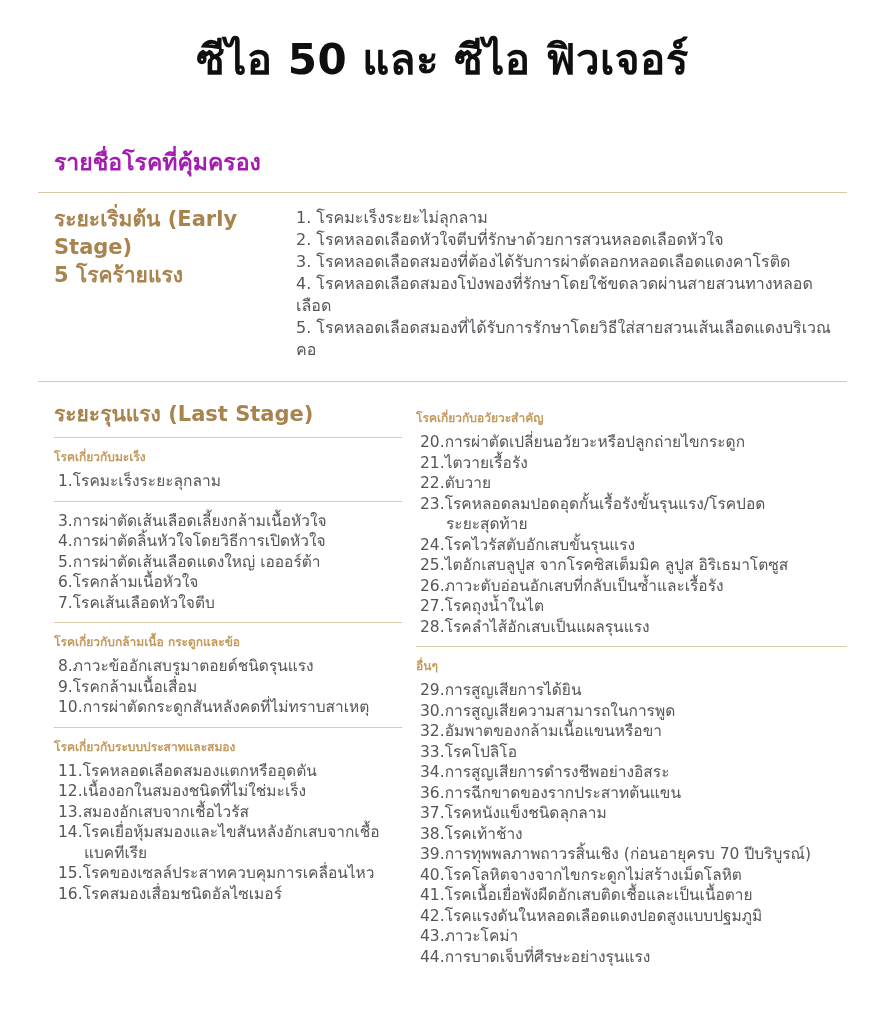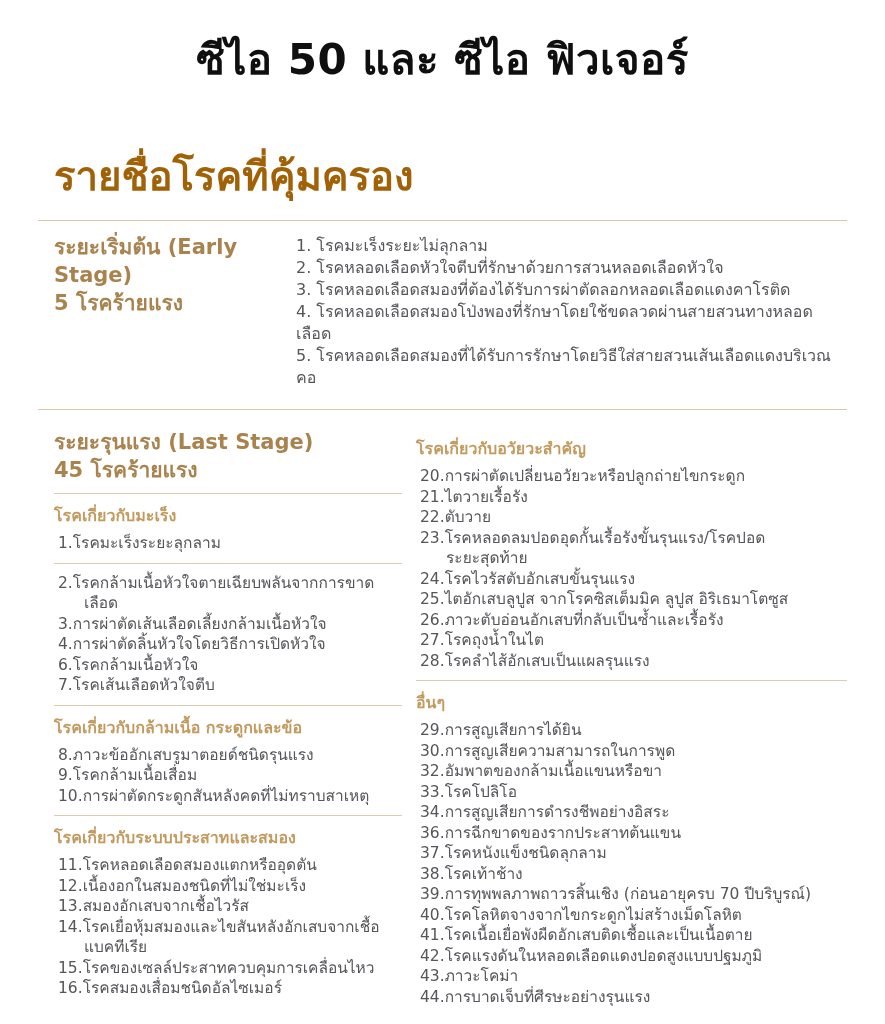--- a/index.html
+++ b/index.html
@@ -17,23 +17,23 @@
     margin: 8px 0 0 0;
     text-align: center;
     font-size: 42px;
     font-weight: 900;
     color: #0f0f0f;
     letter-spacing: 0.5px;
   }
 
   .covered-heading {
     margin: 52px 0 12px 16px;
-    font-size: 40px;
+    font-size: 23px;
     font-weight: 800;
-    color: #a16207;
+    color: #a21caf;
   }
 
   hr.rule-full {
     border: none;
     border-top: 1.5px solid #d8c8a8;
     margin: 8px 0 0 0;
   }
   hr.rule-col {
     border: none;
     border-top: 1px solid #dccdaf;
@@ -72,21 +72,21 @@
 
   .stage-title {
     font-size: 21px;
     line-height: 28px;
     font-weight: 600;
     color: #a9834e;
     margin: 0 0 8px 0;
   }
 
   .group-header {
-    font-size: 16px;
+    font-size: 12px;
     font-weight: 600;
     color: #c39a5e;
     margin: 8px 0 5px 0;
   }
   .group-list {
     list-style: none;
     margin: 4px;
     padding: 0;
     font-size: 15.5px;
     line-height: 20.5px;
@@ -122,39 +122,38 @@
     </ol>
   </div>
 
   <hr class="rule-full">
 
   <div class="last">
 
     <div class="col-left">
       <div class="stage-title">
         <div>ระยะรุนแรง (Last Stage)</div>
-        <div>45 โรคร้ายแรง</div>
       </div>
 
       <hr class="rule-col">
 
       <div class="group">
         <div class="group-header">โรคเกี่ยวกับมะเร็ง</div>
         <ul class="group-list">
           <li>1.โรคมะเร็งระยะลุกลาม</li>
         </ul>
       </div>
 
       <hr class="rule-col">
 
       <div class="group">
         <ul class="group-list">
-          <li>2.โรคกล้ามเนื้อหัวใจตายเฉียบพลันจากการขาดเลือด</li>
           <li>3.การผ่าตัดเส้นเลือดเลี้ยงกล้ามเนื้อหัวใจ</li>
           <li>4.การผ่าตัดลิ้นหัวใจโดยวิธีการเปิดหัวใจ</li>
+          <li>5.การผ่าตัดเส้นเลือดแดงใหญ่ เอออร์ต้า</li>
           <li>6.โรคกล้ามเนื้อหัวใจ</li>
           <li>7.โรคเส้นเลือดหัวใจตีบ</li>
         </ul>
       </div>
 
       <hr class="rule-col">
 
       <div class="group">
         <div class="group-header">โรคเกี่ยวกับกล้ามเนื้อ กระดูกและข้อ</div>
         <ul class="group-list">

